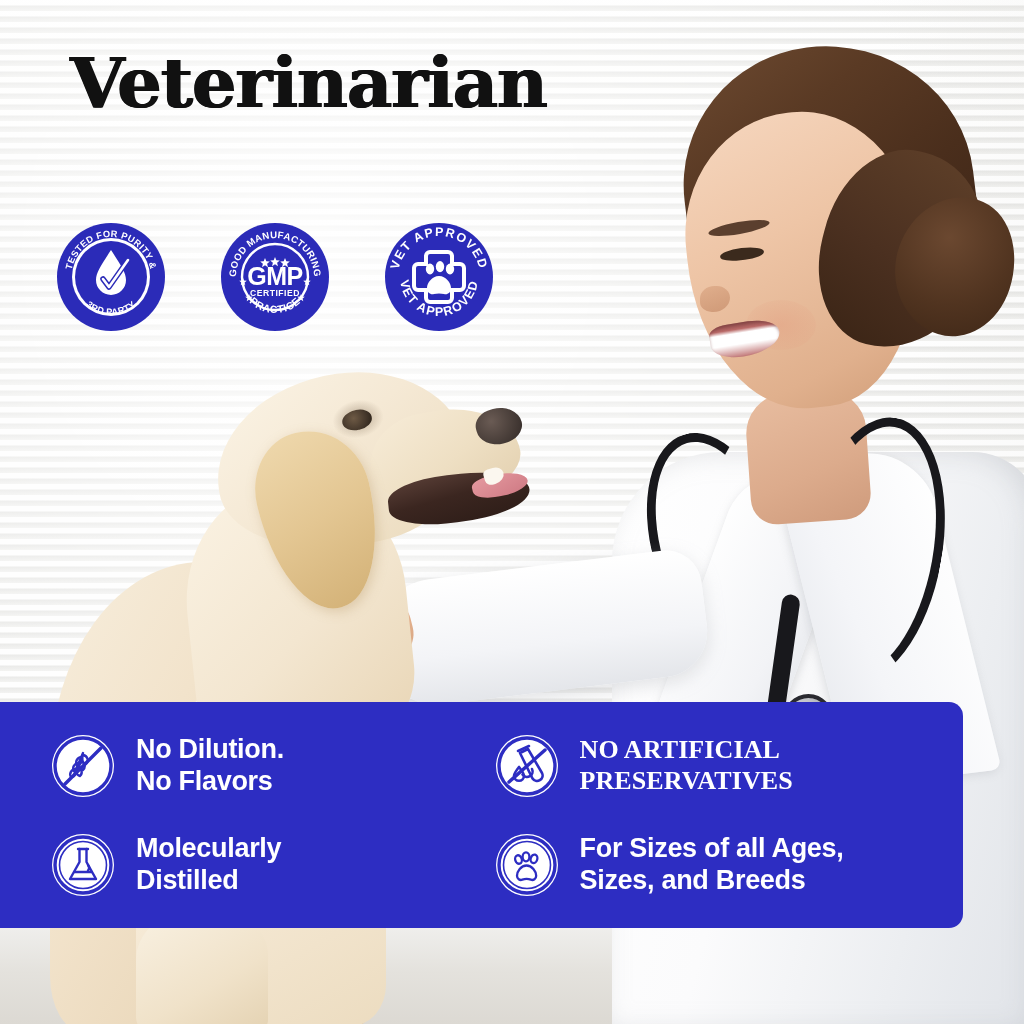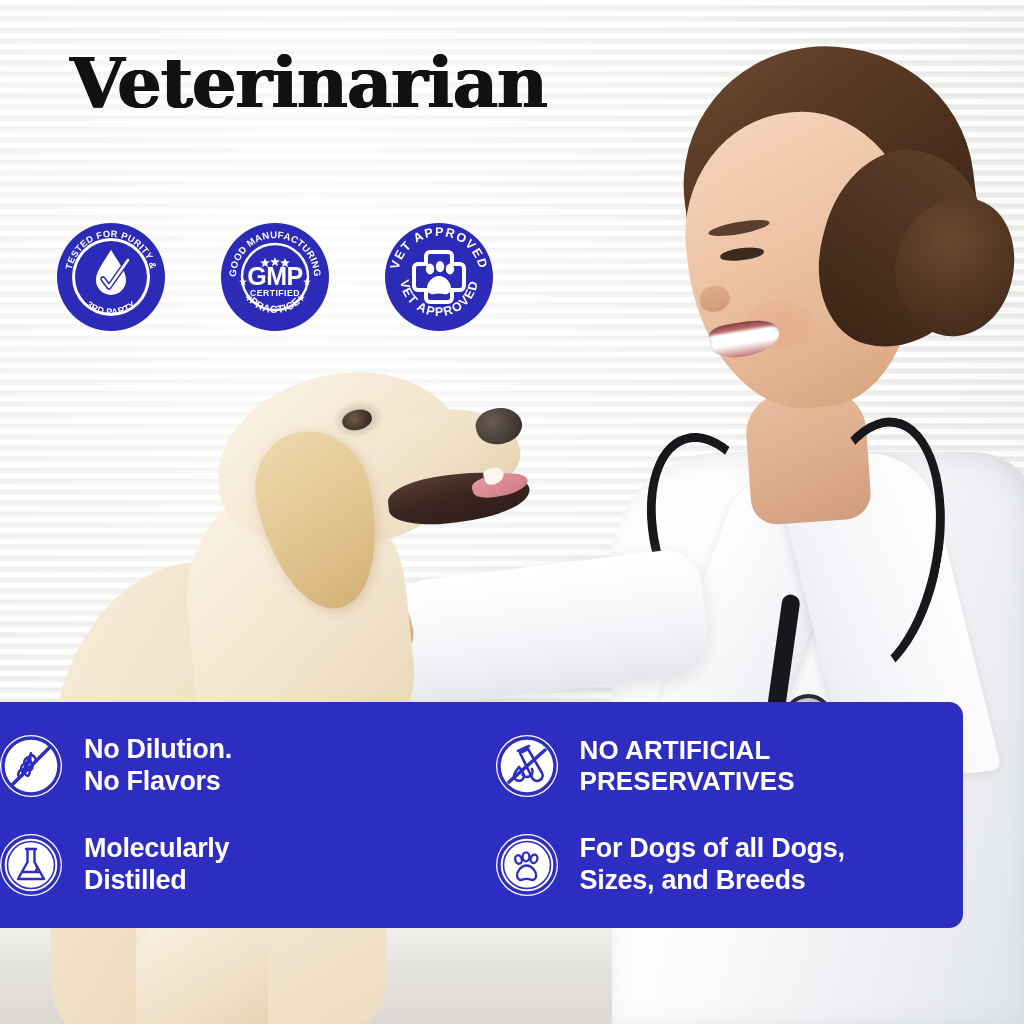--- a/index.html
+++ b/index.html
@@ -286,20 +286,21 @@
     grid-template-columns: 1fr 1fr;
     grid-template-rows: 1fr 1fr;
     align-items: center;
     padding: 14px 0 14px 0;
     box-sizing: border-box;
   }
   .feature {
     display: flex;
     align-items: center;
     gap: 22px;
+    padding-left: 52px;
     box-sizing: border-box;
   }
   .feature.col2 { padding-left: 14px; }
   .feature-icon {
     flex: 0 0 auto;
     width: 62px;
     height: 62px;
     border-radius: 50%;
     background: #ffffff;
     display: flex;
@@ -309,21 +310,21 @@
   .feature-icon svg { display: block; }
   .feature-label {
     color: #ffffff;
     font-family: "Liberation Sans", sans-serif;
     font-weight: 700;
     font-size: 27px;
     line-height: 1.16;
     letter-spacing: -0.3px;
     white-space: pre-line;
   }
-  .feature-label.upper { font-size: 26px; letter-spacing: 0.1px; }
+  .feature-label.upper { font-size: 26px; letter-spacing: 0.1px; font-family: Liberation Serif, serif; }
 </style>
 </head>
 <body>
 
 <div id="canvas">
 
   <div class="photo-bg"></div>
   <div class="blind-shade"></div>
   <div class="counter"></div>
 
@@ -511,19 +512,19 @@
           <circle cx="31" cy="31" r="28" fill="none" stroke="#2d2dc2" stroke-width="3.4"></circle>
           <circle cx="31" cy="31" r="23.5" fill="none" stroke="#2d2dc2" stroke-width="1.6"></circle>
           <g fill="none" stroke="#2d2dc2" stroke-width="2.3">
             <ellipse cx="22.5" cy="25.5" rx="3.3" ry="4.3" transform="rotate(-16 22.5 25.5)"></ellipse>
             <ellipse cx="30" cy="22.8" rx="3.4" ry="4.5"></ellipse>
             <ellipse cx="38" cy="24.8" rx="3.3" ry="4.3" transform="rotate(16 38 24.8)"></ellipse>
             <path d="M30.5 31.5 c -5.5 0 -9.5 6 -9.5 10.3 c 0 3.2 2.8 4.8 5.3 3.9 c 2.8 -1 5.8 -1 8.6 0 c 2.5 0.9 5.3 -0.7 5.3 -3.9 c 0 -4.3 -4.2 -10.3 -9.7 -10.3 z"></path>
           </g>
         </svg>
       </div>
-      <div class="feature-label">For Dogs of all Dogs,
+      <div class="feature-label">For Sizes of all Ages,
 Sizes, and Breeds</div>
     </div>
 
   </div>
 
 </div>
 
 </body></html>

